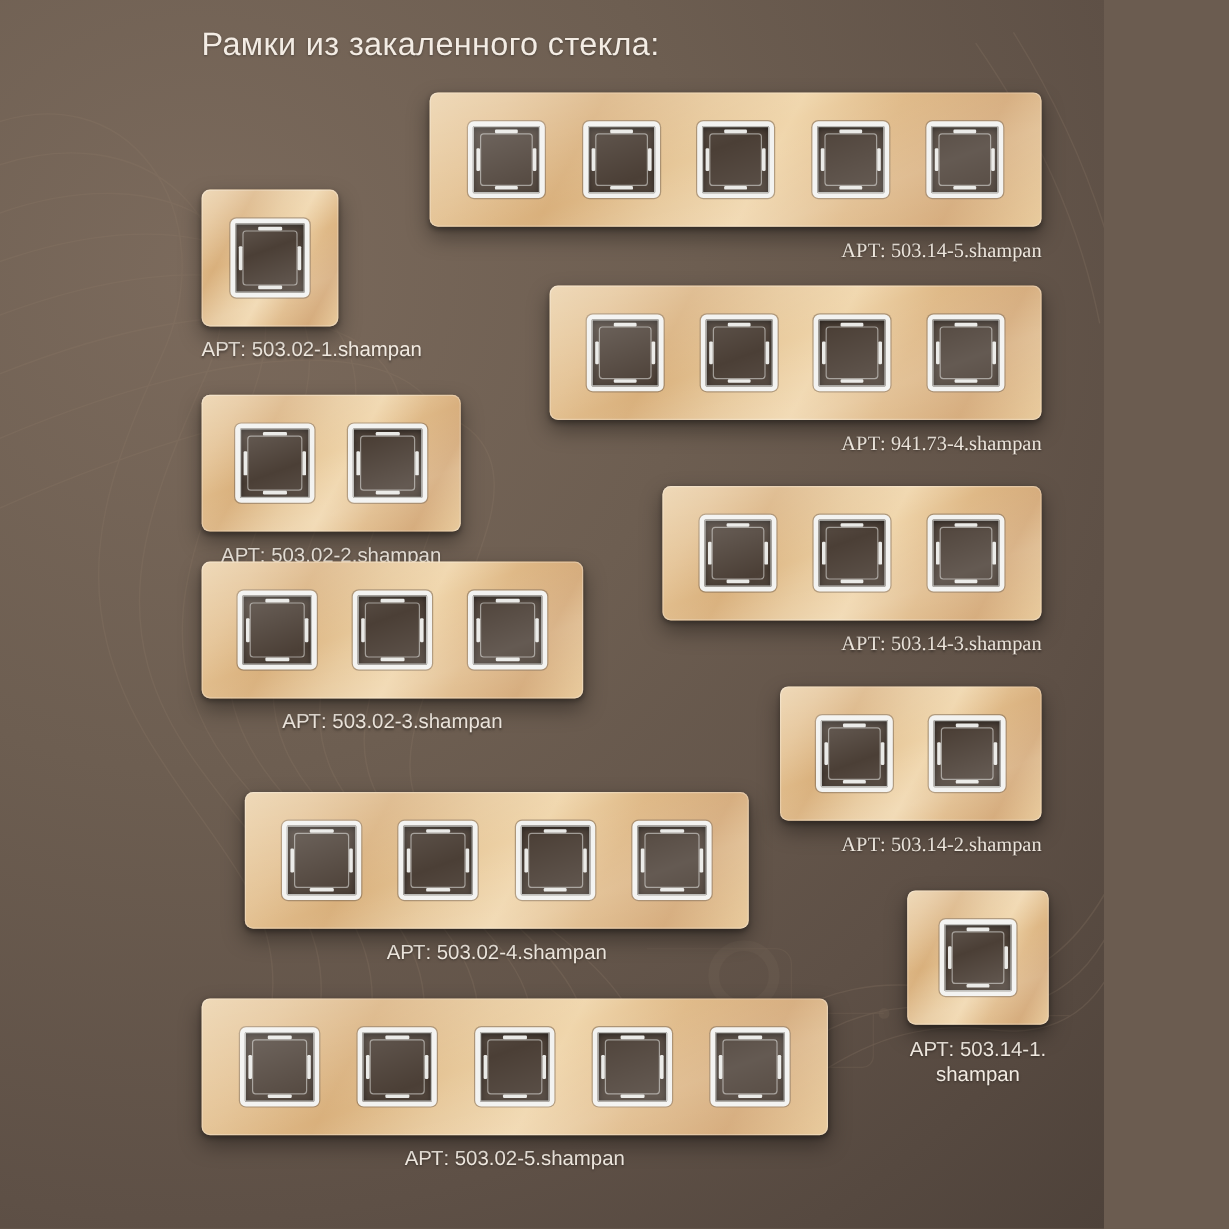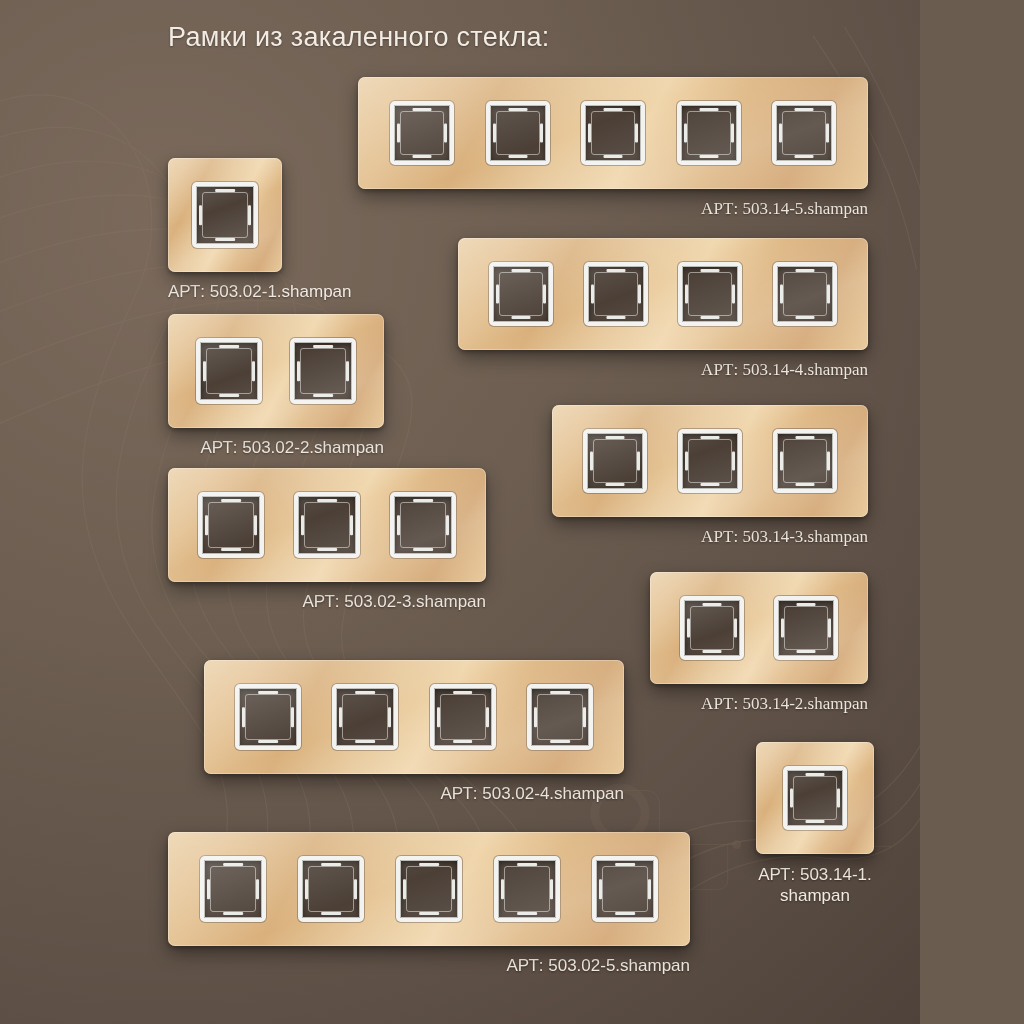--- a/index.html
+++ b/index.html
@@ -67,21 +67,21 @@
   .cell u{
     position:absolute;inset:6px;border:1px solid rgba(230,230,225,.55);
     border-radius:3px;display:block;
   }
   .caption{
     margin-top:10px;
     color:#f2ebe2;font-size:17px;white-space:nowrap;
     text-shadow:0 1px 2px rgba(0,0,0,.4);
   }
   .caption.two-line{white-space:normal;text-align:center;line-height:1.25;}
-  .cap-left{text-align:right;}
+  .cap-left{text-align:center;}
   .cap-right{text-align:right;font-family:Liberation Serif, serif;}
 </style>
 </head>
 <body>
 
 <div id="stage">
 
   <svg class="contours" viewBox="0 0 1024 1024" preserveAspectRatio="none" aria-hidden="true">
     <g fill="none" stroke="#8e7b69" stroke-width="1.3" opacity="0.45">
       <path d="M-20 120 C 120 60, 210 200, 150 330 S 60 560, 140 690 S 300 860, 220 1040"></path>
@@ -122,21 +122,21 @@
           <div class="cell" style="width: 66px; height: 66px;">
             <u></u>
             <i class="t"></i>
             <i class="b"></i>
             <i class="l"></i>
             <i class="r"></i>
           </div>
         </div>
         <div class="caption cap-left">АРТ: 503.02-1.shampan</div>
       </div>
-      <div class="item" style="left: 168px; top: 314px;">
+      <div class="item" style="left: 168px; top: 329px;">
         <div class="plate" style="width: 216px; height: 114px; padding: 0px 28px;">
           <div class="cell" style="width: 66px; height: 66px;">
             <u></u>
             <i class="t"></i>
             <i class="b"></i>
             <i class="l"></i>
             <i class="r"></i>
           </div>
           <div class="cell" style="width: 66px; height: 66px;">
             <u></u>
@@ -311,21 +311,21 @@
             <i class="r"></i>
           </div>
           <div class="cell" style="width: 64px; height: 64px;">
             <u></u>
             <i class="t"></i>
             <i class="b"></i>
             <i class="l"></i>
             <i class="r"></i>
           </div>
         </div>
-        <div class="caption cap-right">АРТ: 503.14-4.shampan</div>
+        <div class="caption cap-right">АРТ: 941.73-4.shampan</div>
       </div>
       <div class="item" style="left: 552px; top: 405px;">
         <div class="plate" style="width: 316px; height: 112px; padding: 0px 31px;">
           <div class="cell" style="width: 64px; height: 64px;">
             <u></u>
             <i class="t"></i>
             <i class="b"></i>
             <i class="l"></i>
             <i class="r"></i>
           </div>

